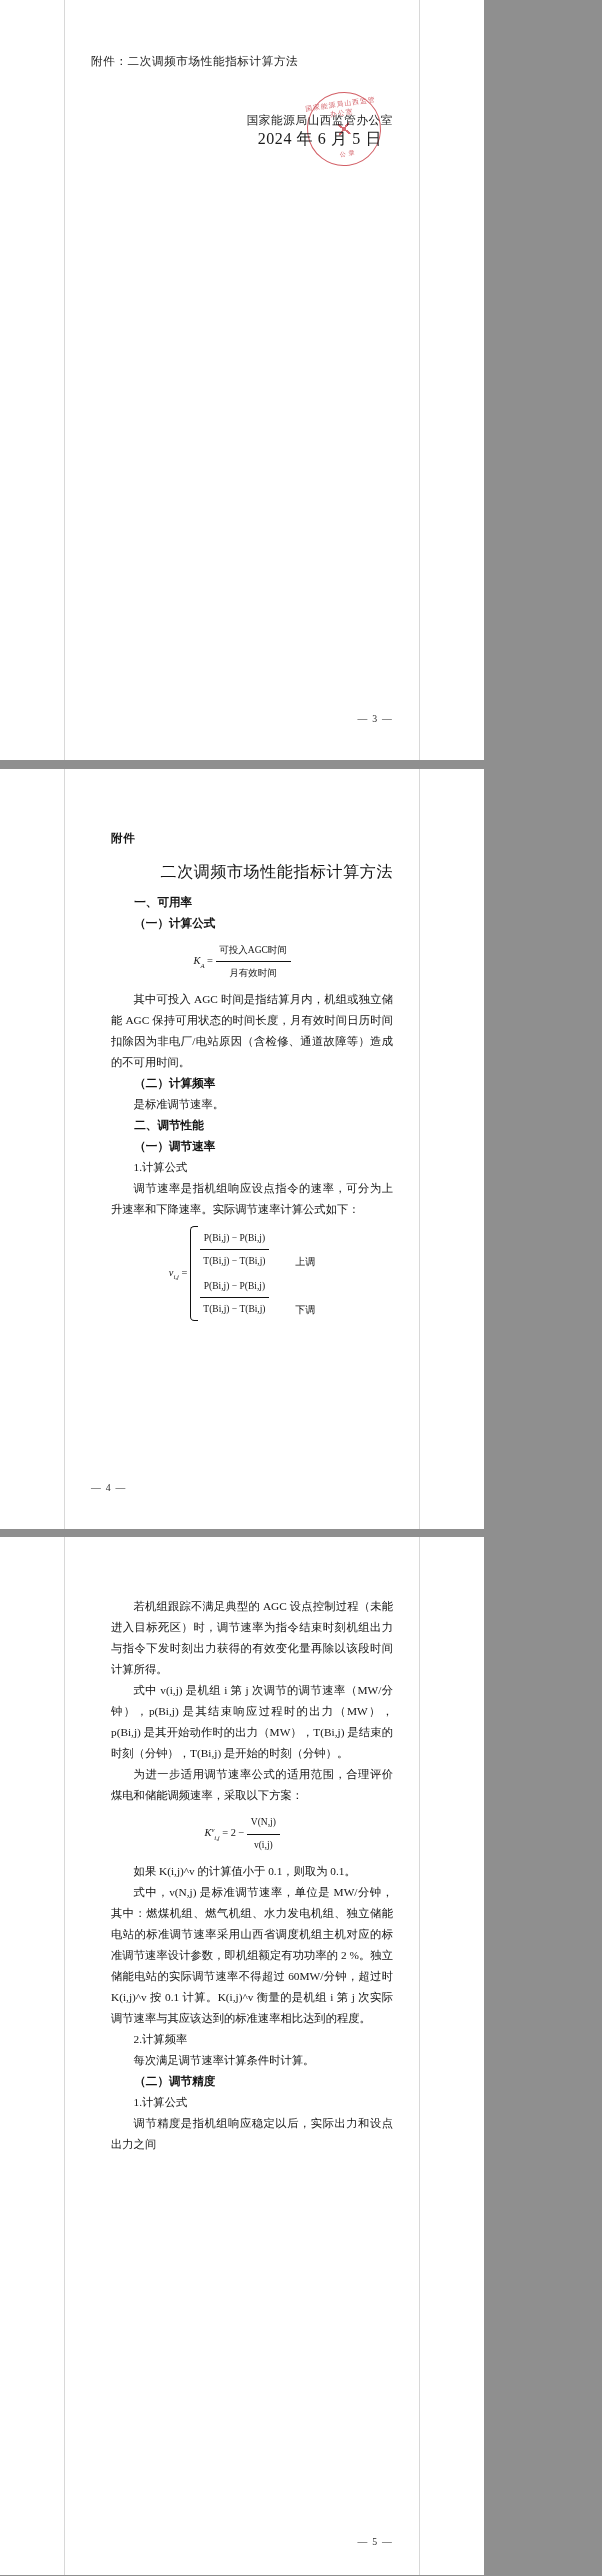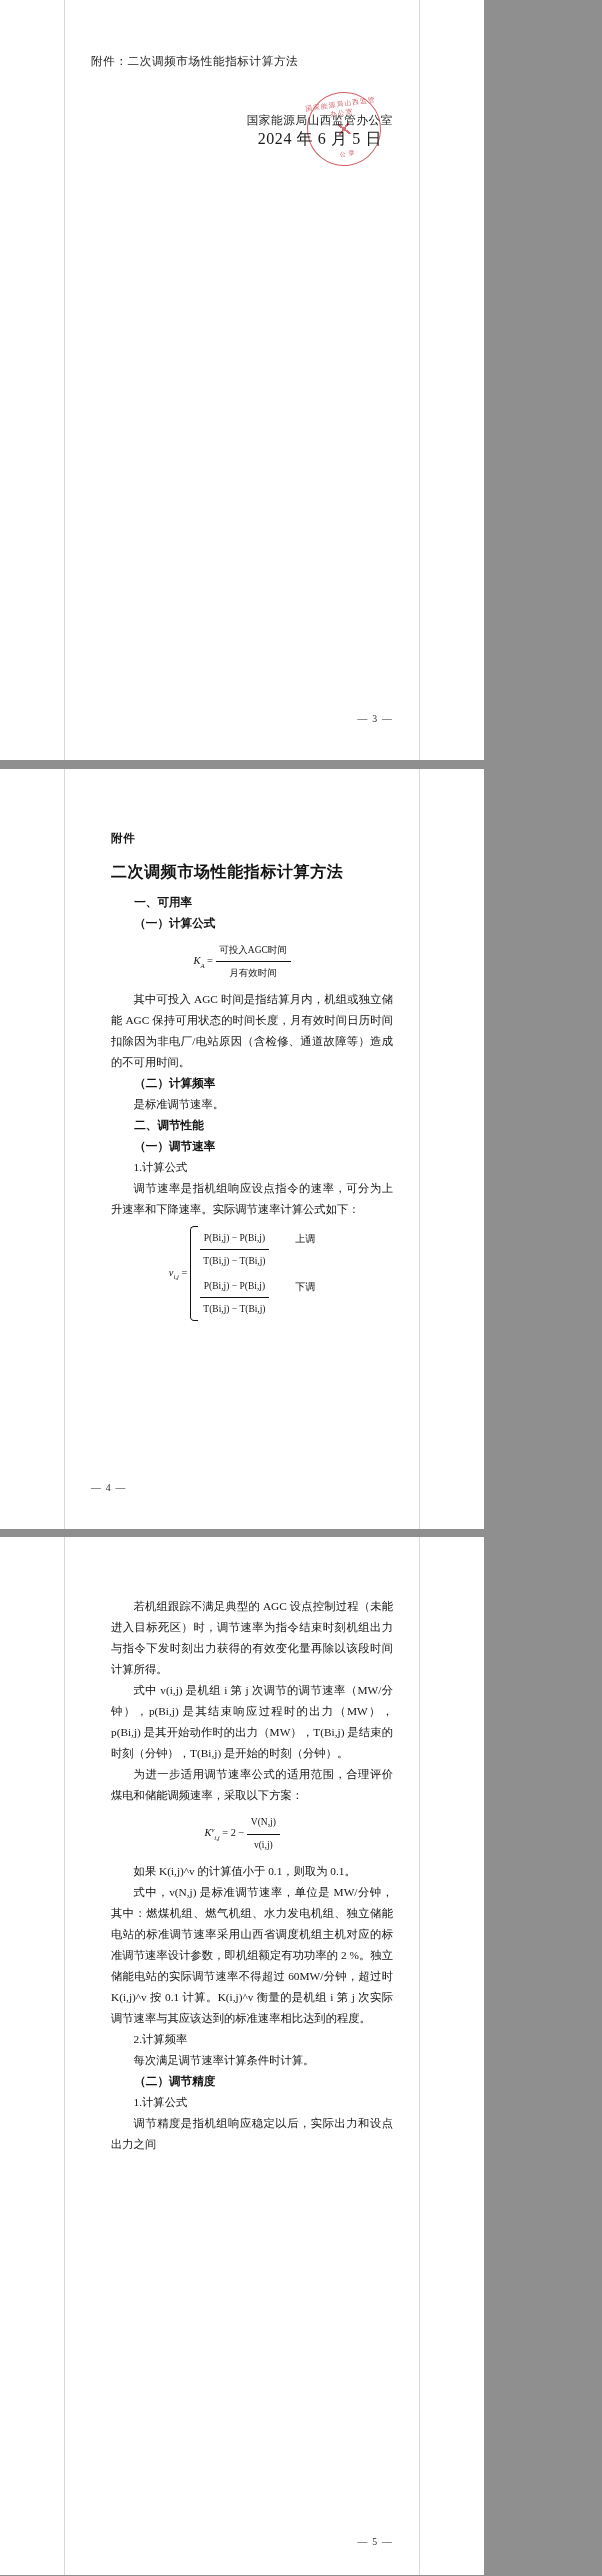--- a/index.html
+++ b/index.html
@@ -112,23 +112,23 @@
     position: absolute;
     left: 91px;
     right: 91px;
     font-size: 11.3px;
     line-height: 21px;
     color: #141414;
     text-align: justify;
   }
   .ind1 { text-indent: 2em; }
   .title-main {
-    text-align: left;
+    text-align: right;
     font-size: 16px;
-    font-weight: bold;
+    font-weight: normal;
     letter-spacing: 0.6px;
     margin: 8.6px 0 6.1px 0;
   }
   .label-attach {
     font-size: 11.6px;
     font-weight: bold;
     letter-spacing: 0.6px;
   }
   .h2 {
     font-weight: bold;
@@ -198,21 +198,21 @@
     border-left: 0.9px solid #111;
     border-top: 0.9px solid #111;
     border-bottom: 0.9px solid #111;
     border-radius: 4.3px 0 0 4.3px;
   }
   .brace-rows {
     display: block;
   }
   .brace-row {
     display: flex;
-    align-items: flex-start;
+    align-items: flex-end;
     gap: 26px;
     padding: 1.8px 0;
   }
   .brace-row .tag {
     font-style: normal;
     font-size: 10px;
   }
 
   
   #page2 { height: 760px; }

